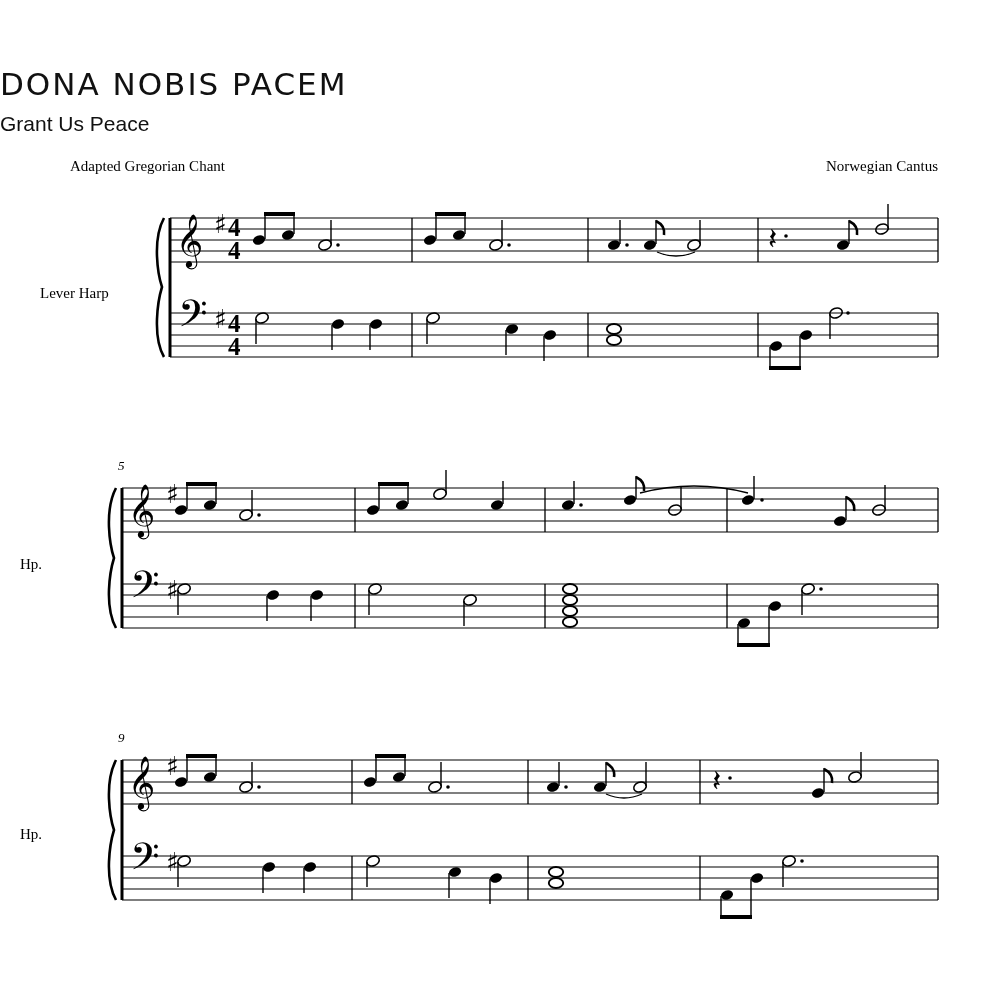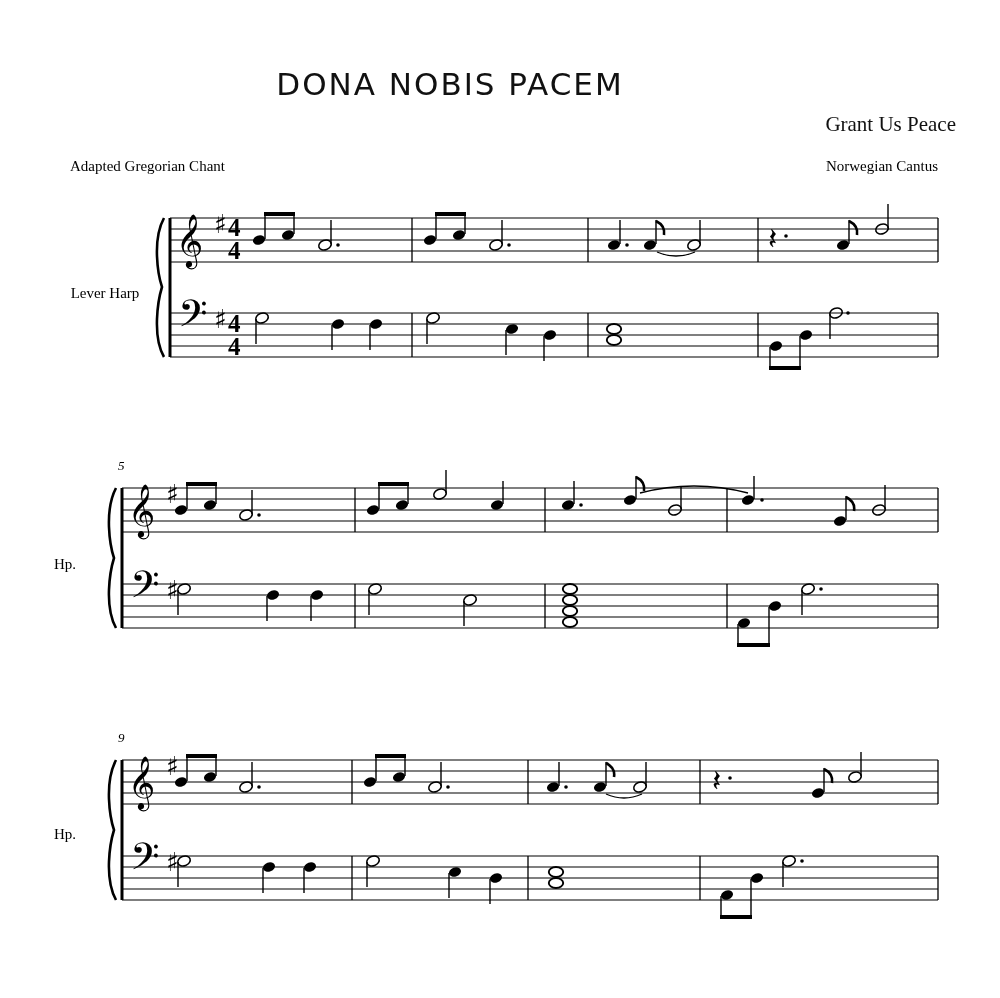--- a/index.html
+++ b/index.html
@@ -19,34 +19,34 @@
     position: absolute;
     left: 0; top: 0;
     width: 1000px;
     height: 998px;
   }
   .title {
     position: absolute;
     left: 0;
     top: 66px;
     width: 900px;
-    text-align: center;
+    text-align: left;
     font-family: "DejaVu Sans", sans-serif;
     font-size: 31px;
     letter-spacing: 2px;
     font-weight: 400;
     color: #111;
   }
   .subtitle {
     position: absolute;
     left: 0;
     top: 112px;
     width: 956px;
-    text-align: right;
-    font-family: Liberation Serif, serif;
+    text-align: left;
+    font-family: Liberation Sans, sans-serif;
     font-size: 21px;
     color: #111;
   }
   .composer-left {
     position: absolute;
     left: 70px;
     top: 158px;
     font-family: "Liberation Serif", serif;
     font-size: 15px;
   }
@@ -55,21 +55,21 @@
     right: 62px;
     top: 158px;
     font-family: "Liberation Serif", serif;
     font-size: 15px;
     text-align: center;
   }
   .instr-label {
     position: absolute;
     font-family: "Liberation Serif", serif;
     font-size: 15px;
-    text-align: center;
+    text-align: left;
   }
   .measure-num {
     position: absolute;
     font-family: "Liberation Serif", serif;
     font-style: italic;
     font-size: 13px;
   }
   svg { display: block; }
   .mus { font-family: "DejaVu Sans", sans-serif; }
 </style>

